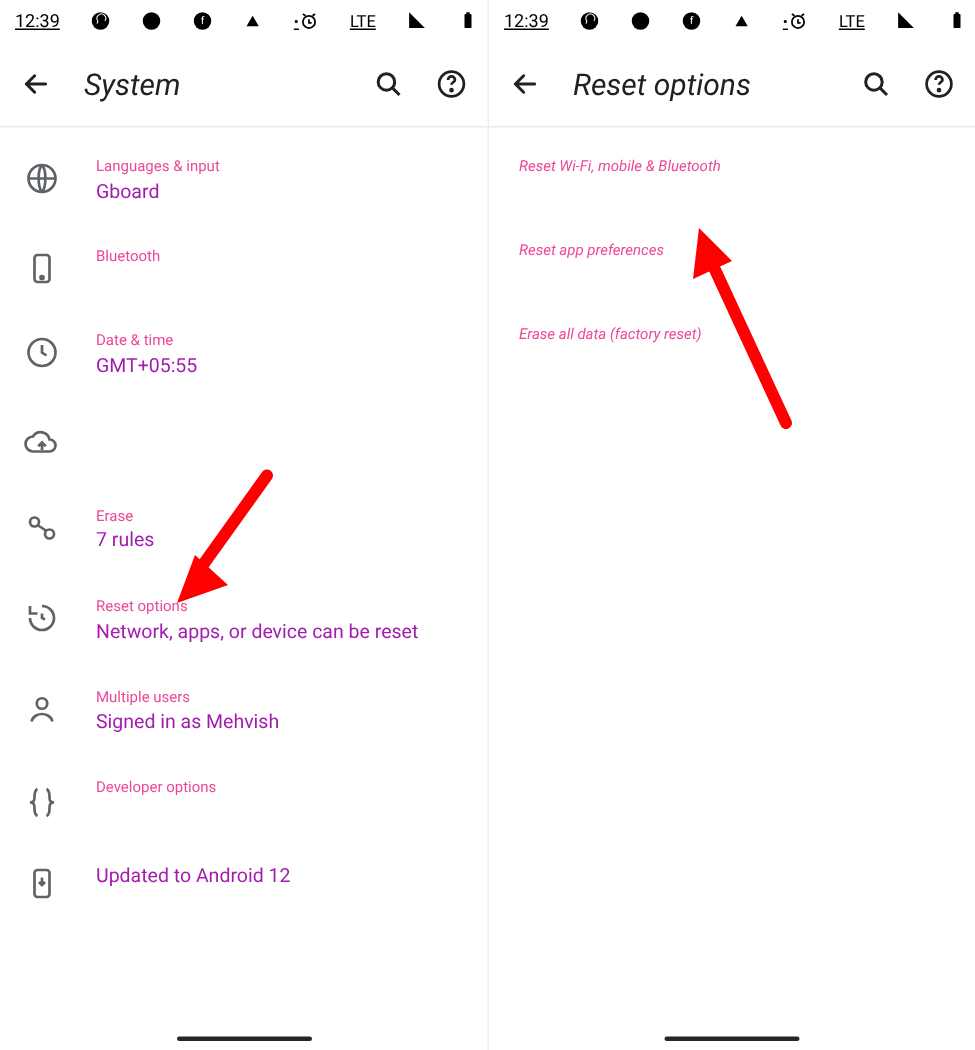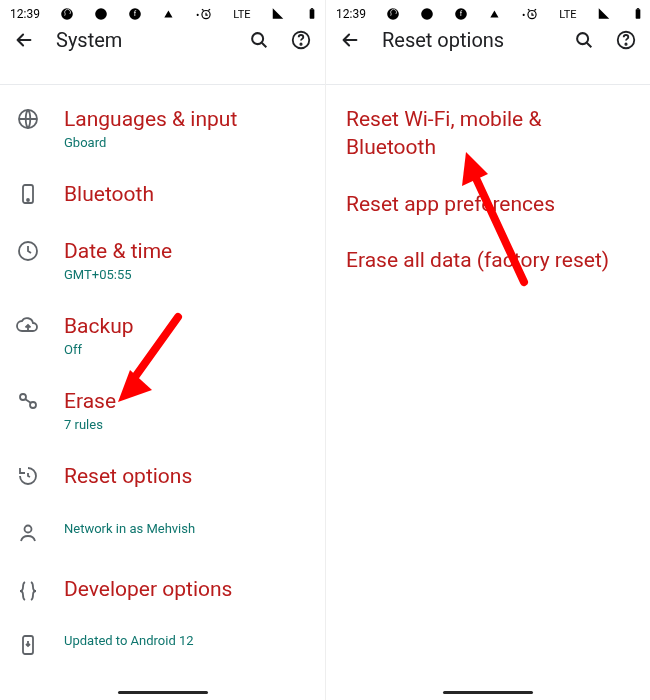--- a/index.html
+++ b/index.html
@@ -13,46 +13,46 @@
   }
   .container { display: flex; width: 650px; height: 700px; }
   .phone { width: 325px; height: 700px; position: relative; background:#fff; }
   .phone + .phone { border-left: 1px solid #eee; }
 
   
   .statusbar {
     display:flex; justify-content:space-between; align-items:center;
     height:28px; padding:0 10px; font-size:12px; color:#000;
   }
-  .status-left, .status-right { display:flex; align-items:flex-end; gap:20px; }
+  .status-left, .status-right { display:flex; align-items:flex-end; gap:20px;text-decoration:underline; }
   .status-left span, .status-right span { display:inline-flex; align-items:center; }
   .dot::before { content:"•"; font-size:10px; }
   .ic { width:14px; height:14px; display:inline-block; }
 
   
   .header {
-    display:flex; align-items:flex-start; height:56px;
-    padding:0 12px; gap:20px;
+    display:flex; align-items:center; height:56px;
+    padding:0 12px; gap:20px;font-style:italic;
   }
   .header .title { font-size:20px; font-weight:400; flex:1; }
   .icon-btn { width:24px; height:24px; display:flex; align-items:center; justify-content:center; color:#5f6368; cursor:pointer;}
   .header .right-icons { display:flex; gap:18px; align-items:center; }
   .divider { height:1px; background:#e8eaed; width:100%; }
 
   
   .list { padding: 6px 0; }
   .row {
     display:flex; align-items:flex-start; padding:14px 16px 14px 16px;
     gap:24px; cursor:pointer; min-height:56px;
   }
   .row .row-icon { width:24px; height:24px; color:#5f6368; margin-top:2px; flex-shrink:0; }
   .row .texts { display:flex; flex-direction:column; }
-  .row .primary { font-size:21px; color:#b91c1c; line-height:1.35; }
-  .row .secondary { font-size:13px; color:#0f766e; margin-top:2px; line-height:1.3;}
-  .row.noicon { padding-left: 20px; }
+  .row .primary { font-size:10px; color:#ec4899; line-height:1.35; }
+  .row .secondary { font-size:13px; color:#a21caf; margin-top:2px; line-height:1.3;}
+  .row.noicon { padding-left: 20px; font-style: italic; }
 
   
   .nav-handle {
     position:absolute; bottom:6px; left:50%; transform:translateX(-50%);
     width:90px; height:3px; background:#000; border-radius:2px; opacity:.85;
   }
 
   
   .arrow { position:absolute; pointer-events:none; }
   svg { display:block; }
@@ -174,24 +174,20 @@
             <div class="secondary">GMT+05:55</div>
           </div>
       </div>
       <div class="row">
         <div class="row-icon">
             <svg viewBox="0 0 24 24" width="24" height="24" fill="none" stroke="currentColor" stroke-width="1.8">
               <path d="M6 17a5 5 0 010-10 6 6 0 0111 2 4 4 0 010 8H6z"></path>
               <path d="M12 16v-5M9.5 13.5L12 11l2.5 2.5"></path>
             </svg>
           </div>
-        <div class="texts">
-            <div class="primary">Backup</div>
-            <div class="secondary">Off</div>
-          </div>
       </div>
       <div class="row">
         <div class="row-icon">
             <svg viewBox="0 0 24 24" width="24" height="24" fill="none" stroke="currentColor" stroke-width="1.8">
               <circle cx="7" cy="8" r="3"></circle>
               <circle cx="17" cy="16" r="3"></circle>
               <path d="M9 10l6 4"></path>
             </svg>
           </div>
         <div class="texts">
@@ -202,31 +198,33 @@
       <div class="row">
         <div class="row-icon">
             <svg viewBox="0 0 24 24" width="24" height="24" fill="none" stroke="currentColor" stroke-width="1.8">
               <path d="M4 12a8 8 0 108-8"></path>
               <path d="M4 4v5h5"></path>
               <path d="M12 9v3l2 1"></path>
             </svg>
           </div>
         <div class="texts">
             <div class="primary">Reset options</div>
+            <div class="secondary">Network, apps, or device can be reset</div>
           </div>
       </div>
       <div class="row">
         <div class="row-icon">
             <svg viewBox="0 0 24 24" width="24" height="24" fill="none" stroke="currentColor" stroke-width="1.8">
               <circle cx="12" cy="8" r="3.5"></circle>
               <path d="M5 20c1-4 5-5 7-5s6 1 7 5"></path>
             </svg>
           </div>
         <div class="texts">
-            <div class="secondary">Network in as Mehvish</div>
+            <div class="primary">Multiple users</div>
+            <div class="secondary">Signed in as Mehvish</div>
           </div>
       </div>
       <div class="row">
         <div class="row-icon">
             <svg viewBox="0 0 24 24" width="24" height="24" fill="none" stroke="currentColor" stroke-width="1.8">
               <path d="M9 5c-2 1-2 3-2 5s0 4-3 4c3 0 3 2 3 4s0 4 2 5M15 5c2 1 2 3 2 5s0 4 3 4c-3 0-3 2-3 4s0 4-2 5"></path>
             </svg>
           </div>
         <div class="texts">
             <div class="primary">Developer options</div>

